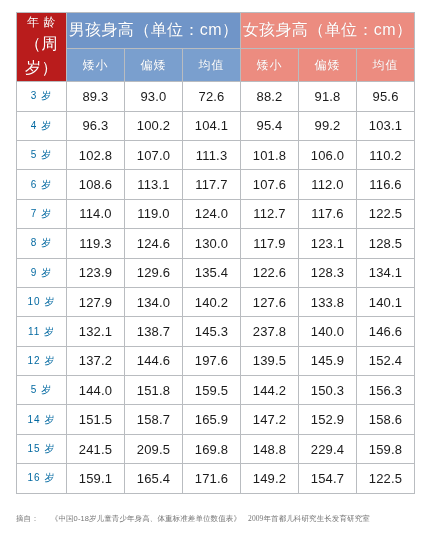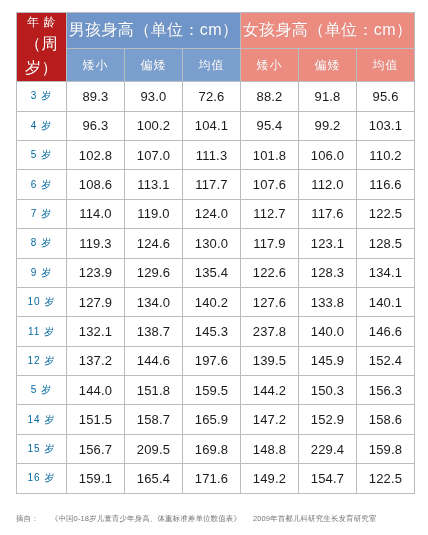--- a/index.html
+++ b/index.html
@@ -114,21 +114,21 @@
     left: 16px;
     top: 514px;
     width: 400px;
     font-size: 7.5px;
     color: #5c5c5c;
     letter-spacing: 0.1px;
     white-space: nowrap;
     opacity: 0.85;
   }
   .footnote .src-label { margin-right: 12px; }
-  .footnote .src-org { margin-left: 12px; }
+  .footnote .src-org { margin-left: 7px; font-family: Liberation Serif, serif; }
 </style>
 </head>
 <body>
 
 <div id="sheet">
 
   <table class="growth">
     <colgroup>
       <col class="c-age">
       <col class="c-data">
@@ -260,21 +260,21 @@
           <td class="age-cell">14 岁</td>
           <td class="val-cell">151.5</td>
           <td class="val-cell">158.7</td>
           <td class="val-cell">165.9</td>
           <td class="val-cell">147.2</td>
           <td class="val-cell">152.9</td>
           <td class="val-cell">158.6</td>
         </tr>
         <tr>
           <td class="age-cell">15 岁</td>
-          <td class="val-cell">156.7</td>
+          <td class="val-cell">241.5</td>
           <td class="val-cell">209.5</td>
           <td class="val-cell">169.8</td>
           <td class="val-cell">148.8</td>
           <td class="val-cell">229.4</td>
           <td class="val-cell">159.8</td>
         </tr>
         <tr>
           <td class="age-cell">16 岁</td>
           <td class="val-cell">159.1</td>
           <td class="val-cell">165.4</td>

